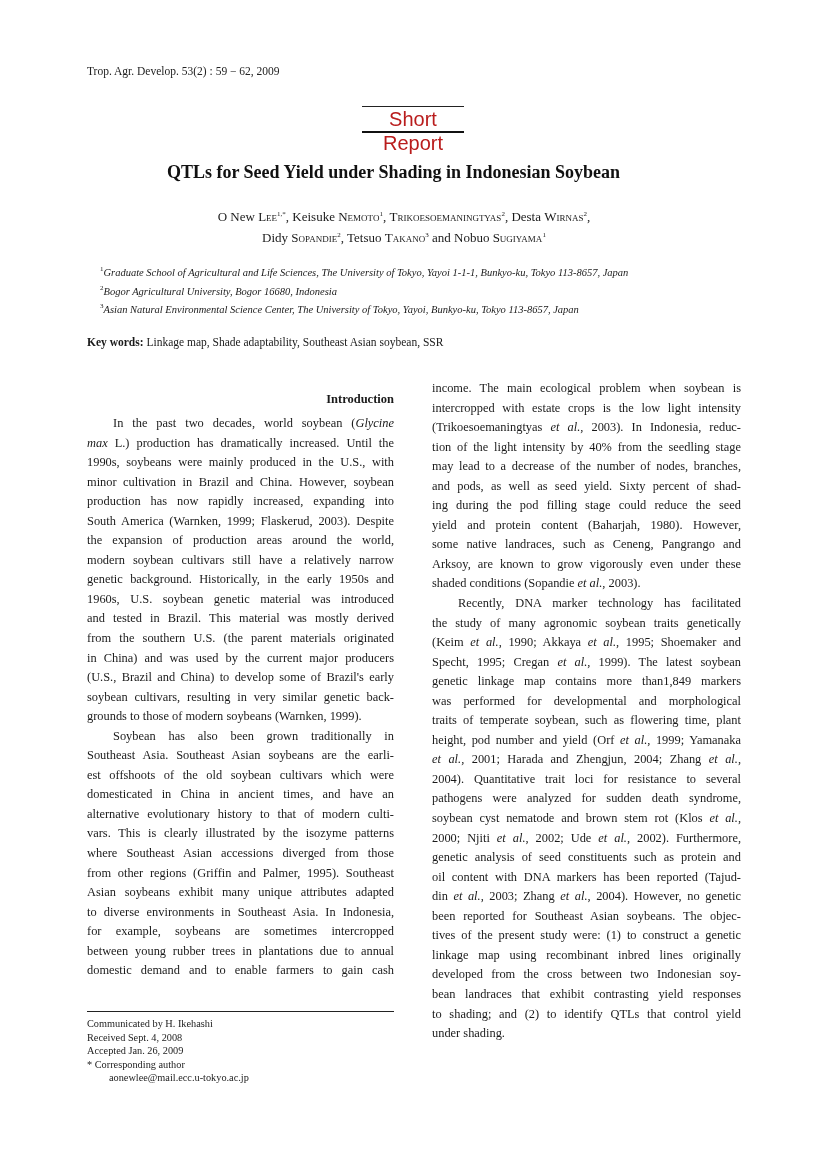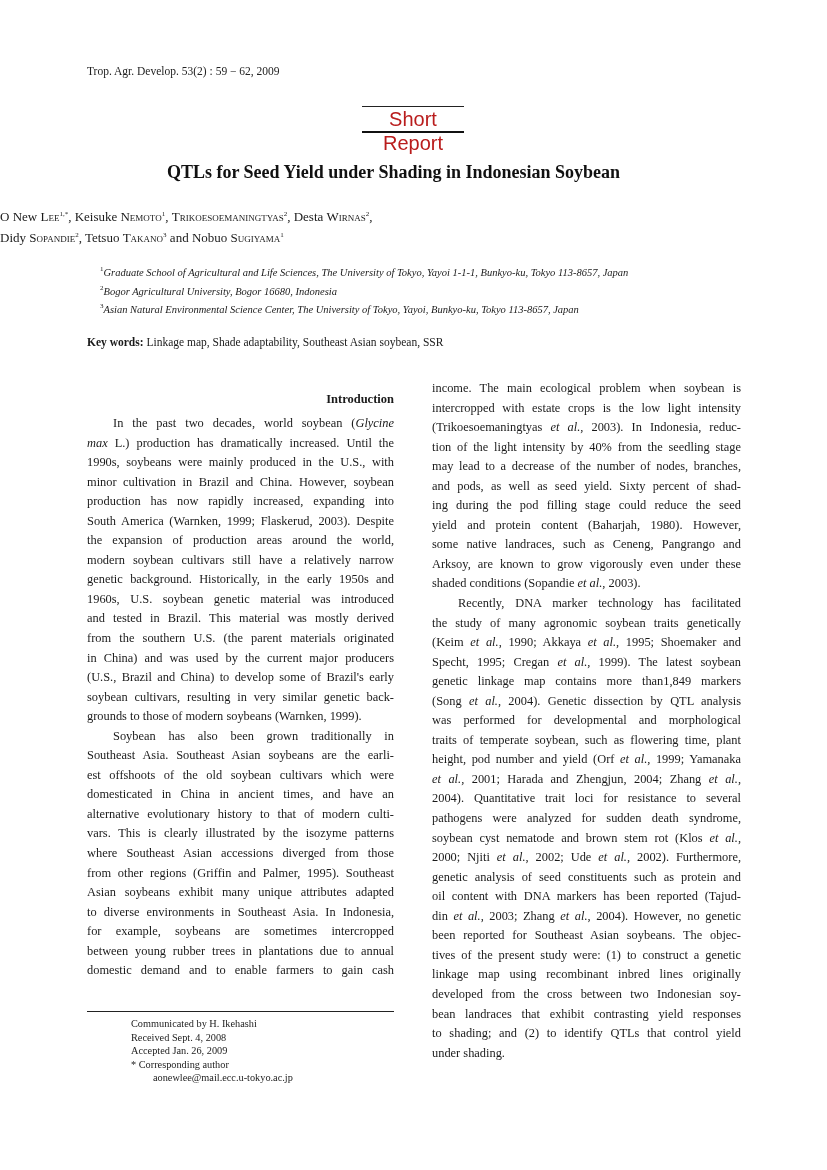--- a/index.html
+++ b/index.html
@@ -12,41 +12,41 @@
     position: absolute; left: 362px; top: 106px; width: 102px; height: 24px;
     border-top: 1px solid #222; border-bottom: 2px solid #111;
     font-family: "Liberation Sans", "DejaVu Sans", sans-serif; font-size: 20px;
     text-align: center; line-height: 24px; color: #b91c1c;
   }
   .title {
     position: absolute; left: 0; width: 787px; top: 162px; text-align: center;
     font-weight: bold; font-size: 18px; color: #111;
   }
   .authors {
-    position: absolute; left: 0; width: 808px; top: 206px; text-align: left;
+    position: absolute; left: 0; width: 808px; top: 206px; text-align: center;
     font-size: 13px; line-height: 21px; color: #1a1a1a;
   }
   .sc { font-variant: small-caps; }
   sup { font-size: 7px; vertical-align: 5px; line-height: 0; }
   .affils { position: absolute; left: 100px; top: 264px; font-size: 10.5px; font-style: italic; line-height: 18.5px; }
   .affils sup { font-style: normal; }
   .keywords { position: absolute; left: 87px; top: 336px; font-size: 11.5px; }
   .keywords b { font-weight: bold; }
   .col { position: absolute; font-size: 12.4px; }
   .col-left { left: 87px; width: 307px; top: 388px; }
   .col-right { left: 432px; width: 309px; top: 379px; }
   .heading { text-align: right; font-weight: bold; font-size: 12.5px; height: 22px; line-height: 22px; margin-bottom: 4px; }
   .line {
     display: block; height: 19.55px; line-height: 19.55px; white-space: nowrap;
     text-align: justify; text-align-last: justify; overflow: hidden;
   }
   .line.last { text-align-last: left; }
   .line.indent { padding-left: 26px; }
   .footnote-rule { position: absolute; left: 87px; top: 1011px; width: 307px; border-top: 1px solid #222; }
-  .footnotes { position: absolute; left: 87px; top: 1017px; font-size: 10.3px; line-height: 13.6px; color: #222; margin-left: 44px; }
+  .footnotes { position: absolute; left: 87px; top: 1017px; font-size: 10.3px; line-height: 13.6px; color: #222; }
   .footnotes .email { padding-left: 22px; }
   i { font-style: italic; }
 </style>
 </head>
 <body>
 
 <div class="journal-ref">Trop. Agr. Develop. 53(2) : 59 − 62, 2009</div>
 
 <div class="short-report">Short Report</div>
 
@@ -123,21 +123,20 @@
       <span class="line">ing during the pod filling stage could reduce the seed</span>
       <span class="line">yield and protein content (Baharjah, 1980). However,</span>
       <span class="line">some native landraces, such as Ceneng, Pangrango and</span>
       <span class="line">Arksoy, are known to grow vigorously even under these</span>
       <span class="line last">shaded conditions (Sopandie <i>et al.</i>, 2003).</span>
       <span class="line indent">Recently, DNA marker technology has facilitated</span>
       <span class="line">the study of many agronomic soybean traits genetically</span>
       <span class="line">(Keim <i>et al.</i>, 1990; Akkaya <i>et al.</i>, 1995; Shoemaker and</span>
       <span class="line">Specht, 1995; Cregan <i>et al.</i>, 1999). The latest soybean</span>
       <span class="line">genetic linkage map contains more than1,849 markers</span>
-      <span class="line">(Song <i>et al.</i>, 2004). Genetic dissection by QTL analysis</span>
       <span class="line">was performed for developmental and morphological</span>
       <span class="line">traits of temperate soybean, such as flowering time, plant</span>
       <span class="line">height, pod number and yield (Orf <i>et al.</i>, 1999; Yamanaka</span>
       <span class="line"><i>et al.</i>, 2001; Harada and Zhengjun, 2004; Zhang <i>et al.</i>,</span>
       <span class="line">2004). Quantitative trait loci for resistance to several</span>
       <span class="line">pathogens were analyzed for sudden death syndrome,</span>
       <span class="line">soybean cyst nematode and brown stem rot (Klos <i>et al.</i>,</span>
       <span class="line">2000; Njiti <i>et al.</i>, 2002; Ude <i>et al.</i>, 2002). Furthermore,</span>
       <span class="line">genetic analysis of seed constituents such as protein and</span>
       <span class="line">oil content with DNA markers has been reported (Tajud-</span>

